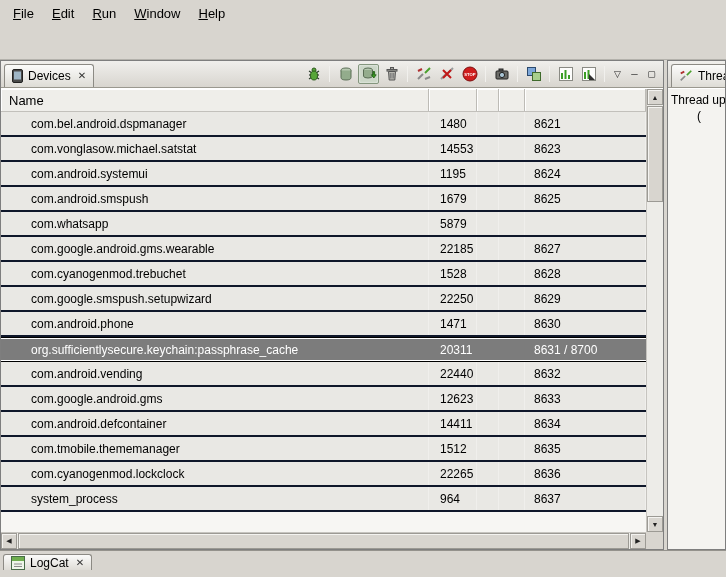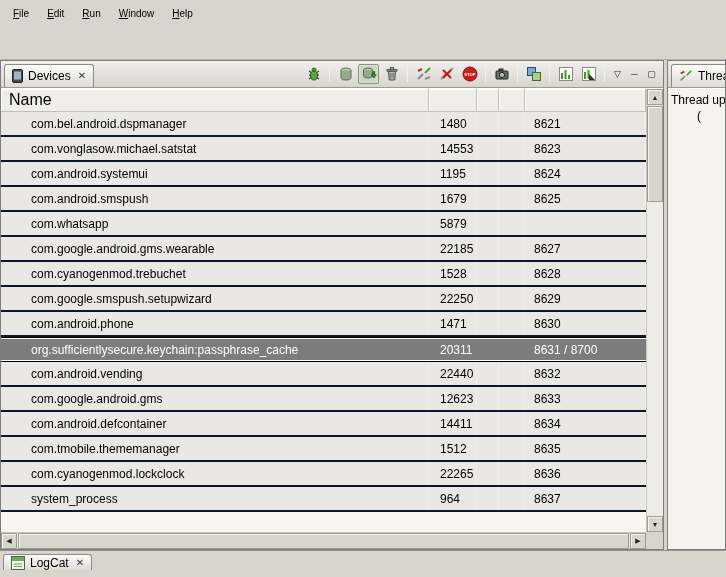--- a/index.html
+++ b/index.html
@@ -5,21 +5,21 @@
   * { box-sizing: border-box; margin: 0; padding: 0; }
   html,body { width:726px; height:577px; overflow:hidden; }
   body {
     background:#d8d5cf;
     font-family:"Liberation Sans","DejaVu Sans",sans-serif;
     font-size:12px; color:#000;
   }
 
   
   .menu-bar { height:26px; display:flex; align-items:center; padding-left:4px; background:#d8d5cf; }
-  .menu-item { padding:4px 9px; font-size:10px; cursor:default; }
+  .menu-item { padding:4px 9px; font-size:13px; cursor:default; }
   .menu-item::first-letter { text-decoration:underline; }
 
   
   .toolbar-strip { height:34px; background:#d8d5cf; border-bottom:1px solid #b3b1ab; }
 
   
   .main { display:flex; height:490px; }
   .pane { background:#7f1d1d; border:1px solid #7e7e7e; display:flex; flex-direction:column; }
   .devices-pane { width:664px; }
   .sash { width:3px; }
@@ -39,21 +39,21 @@
           border:1px solid transparent; border-radius:2px; }
   .tbtn.pressed { background:#ccd7c8; border:1px solid #84967e; box-shadow:inset 0 0 2px #fff; }
   .tsep { width:1px; height:16px; background:#a4a29b; border-right:1px solid #f1f0ed; margin:0 3px; }
   .glyph-btn { font-size:9px; color:#222; width:15px; height:18px; display:flex; align-items:center; justify-content:center; }
 
   
   .table-area { flex:1; position:relative; background:#f7f6f3; border-top:1px solid #fff; }
   .table-content { position:absolute; top:0; left:0; right:17px; bottom:17px; overflow:hidden;
                    display:flex; flex-direction:column; }
   .table-header { height:23px; flex:0 0 23px; display:flex; background:#efeeea;
-                  border-bottom:1px solid #c2c0bb; font-size:16px; }
+                  border-bottom:1px solid #c2c0bb; font-size:13px; }
   .hcell { border-right:1px solid #bdbbb6; box-shadow:inset 1px 1px 0 #fff; display:flex; align-items:center; }
   .col-name { width:428px; padding-left:8px; }
   .col-pid  { width:48px;  padding-left:11px; }
   .col-c3   { width:22px; }
   .col-c4   { width:26px; }
   .col-port { flex:1; padding-left:9px; }
 
   .table-body { flex:1; overflow:hidden; }
   .trow { height:25px; display:flex; align-items:center; background:#e9e8e4;
           border-bottom:2px solid #0f172a; }

